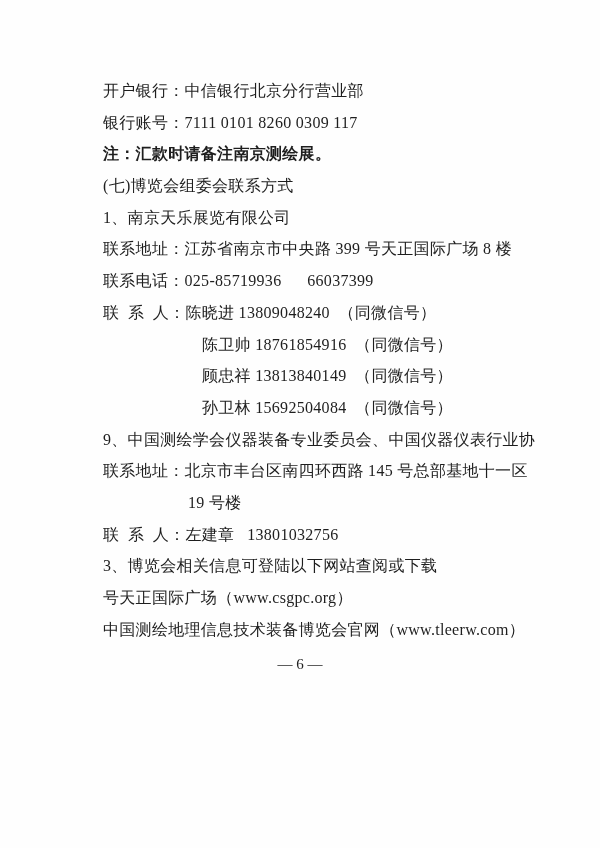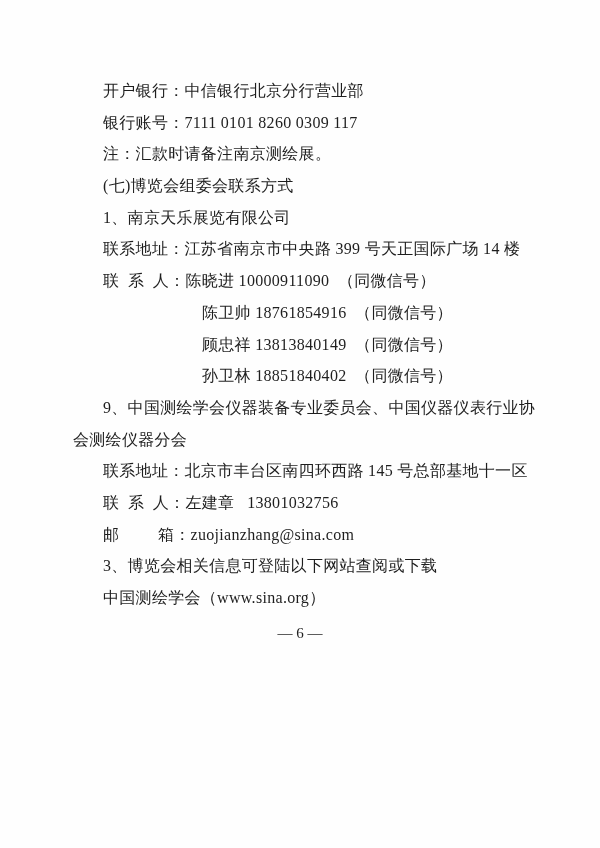--- a/index.html
+++ b/index.html
@@ -22,46 +22,47 @@
   }
   .line {
     height: 31.7px;
     line-height: 31.7px;
     white-space: pre;
     letter-spacing: 0.3px;
   }
   .ind1 { margin-left: 30px; }
   .ind2 { margin-left: 105px; padding-left: 24px; }
   .ind3 { margin-left: 115px; }
-  .bold { font-weight: normal; }
+  .bold { font-weight: bold; }
   .footer {
     margin-top: 8px;
     text-align: center;
     font-size: 15px;
     line-height: 22px;
     color: #222;
   }
 </style>
 </head>
 <body>
 
 <div class="page">
   <div class="doc" id="doc-lines">
       <div class="line ind1">开户银行：中信银行北京分行营业部</div>
       <div class="line ind1">银行账号：7111 0101 8260 0309 117</div>
       <div class="line ind1 bold">注：汇款时请备注南京测绘展。</div>
       <div class="line ind1">(七)博览会组委会联系方式</div>
       <div class="line ind1">1、南京天乐展览有限公司</div>
-      <div class="line ind1">联系地址：江苏省南京市中央路 399 号天正国际广场 14 楼</div>
-      <div class="line ind1">联  系  人：陈晓进 10000911090  （同微信号）</div>
+      <div class="line ind1">联系地址：江苏省南京市中央路 399 号天正国际广场 8 楼</div>
+      <div class="line ind1">联系电话：025-85719936      66037399</div>
+      <div class="line ind1">联  系  人：陈晓进 13809048240  （同微信号）</div>
       <div class="line ind2">陈卫帅 18761854916  （同微信号）</div>
       <div class="line ind2">顾忠祥 13813840149  （同微信号）</div>
-      <div class="line ind2">孙卫林 18851840402  （同微信号）</div>
+      <div class="line ind2">孙卫林 15692504084  （同微信号）</div>
       <div class="line ind1">9、中国测绘学会仪器装备专业委员会、中国仪器仪表行业协</div>
-      <div class="line">会测绘仪器分会</div>
       <div class="line ind1">联系地址：北京市丰台区南四环西路 145 号总部基地十一区</div>
+      <div class="line ind3">19 号楼</div>
       <div class="line ind1">联  系  人：左建章   13801032756</div>
-      <div class="line ind1">邮         箱：zuojianzhang@sina.com</div>
       <div class="line ind1">3、博览会相关信息可登陆以下网站查阅或下载</div>
-      <div class="line ind1">中国测绘学会（www.sina.org）</div>
+      <div class="line ind1">号天正国际广场（www.csgpc.org）</div>
+      <div class="line ind1">中国测绘地理信息技术装备博览会官网（www.tleerw.com）</div>
     </div>
   <div class="footer">— 6 —</div>
 </div>
 
 </body></html>

